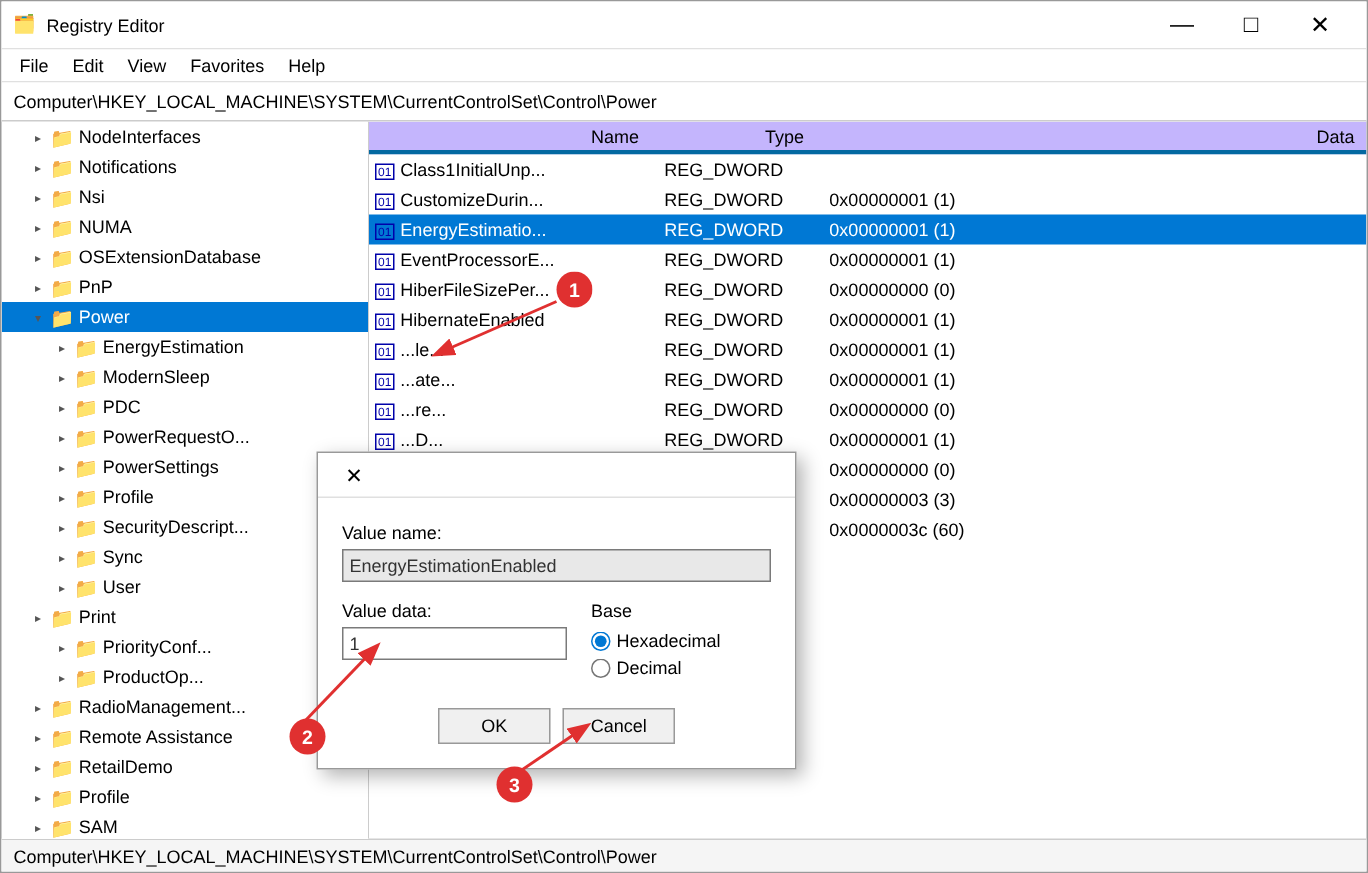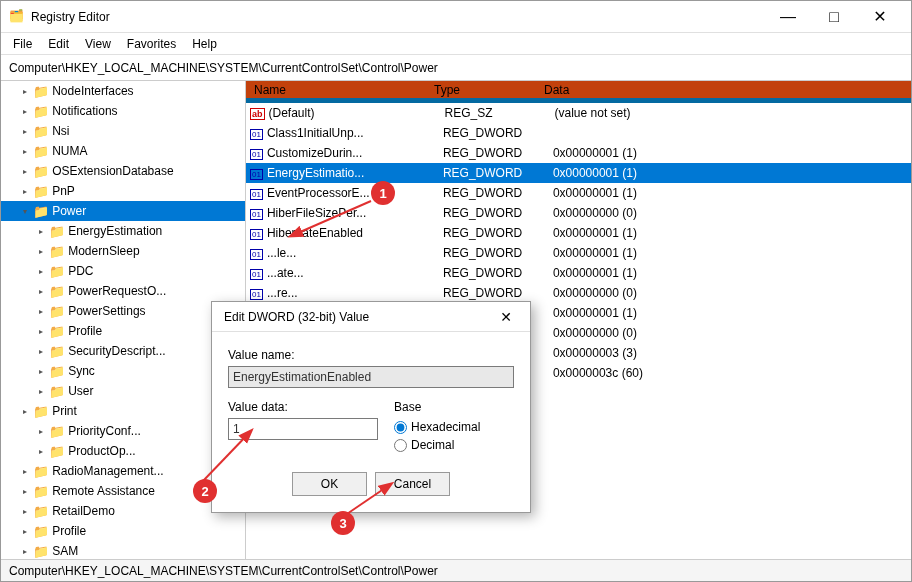--- a/index.html
+++ b/index.html
@@ -107,25 +107,26 @@
     
     .right-panel {
       flex: 1;
       display: flex;
       flex-direction: column;
       overflow: hidden;
     }
 
     .col-headers {
       display: flex;
-      background: #c2410c;
-      border-bottom: 5px solid #0369a1;
+      background: #c4b5fd;
+      border-bottom: 3px solid #0369a1;
       height: 22px;
       align-items: center;
       padding: 0 4px;
+      text-align: right;
     }
 
     .col-header {
       font-size: 12px;
       font-weight: normal;
       padding: 0 4px;
       cursor: pointer;
     }
 
     .col-name { width: 180px; }
@@ -505,26 +506,20 @@
 
         <div class="col-headers">
           <div class="col-header col-name">Name</div>
           <div class="col-header col-type">Type</div>
           <div class="col-header col-data">Data</div>
         </div>
 
         <div class="registry-list">
           <div id="reg-container">
               <div class="reg-row">
-                <span style="margin-right: 4px;"><span style="color:#c00;font-weight:bold;font-size:9px;border:1px solid #c00;padding:0 1px;">ab</span></span>
-                <span class="reg-name">(Default)</span>
-                <span class="reg-type">REG_SZ</span>
-                <span class="reg-data">(value not set)</span>
-              </div>
-              <div class="reg-row">
                 <span style="margin-right: 4px;"><span style="color:#00a;font-size:8px;border:1px solid #00a;padding:0 1px;">01</span></span>
                 <span class="reg-name">Class1InitialUnp...</span>
                 <span class="reg-type">REG_DWORD</span>
               </div>
               <div class="reg-row">
                 <span style="margin-right: 4px;"><span style="color:#00a;font-size:8px;border:1px solid #00a;padding:0 1px;">01</span></span>
                 <span class="reg-name">CustomizeDurin...</span>
                 <span class="reg-type">REG_DWORD</span>
                 <span class="reg-data">0x00000001 (1)</span>
               </div>
@@ -633,21 +628,20 @@
       <line x1="20" y1="42" x2="70" y2="8" stroke="#e03030" stroke-width="2" marker-end="url(#arrowhead3)"></line>
       <defs>
         <marker id="arrowhead3" markerWidth="8" markerHeight="8" refX="6" refY="3" orient="auto">
           <path d="M0,0 L0,6 L8,3 z" fill="#e03030"></path>
         </marker>
       </defs>
     </svg>
 
     <div class="dialog">
       <div class="dialog-title-bar">
-        <span class="dialog-title-text">Edit DWORD (32-bit) Value</span>
         <button class="dialog-close-btn">✕</button>
       </div>
       <div class="dialog-body">
         <div class="field-label">Value name:</div>
         <input class="field-input" type="text" readonly="" value="EnergyEstimationEnabled" style="">
 
         <div class="dialog-row">
           <div class="data-field-col">
             <div class="field-label">Value data:</div>
             <input class="field-input editable" type="text" value="1" style="">

